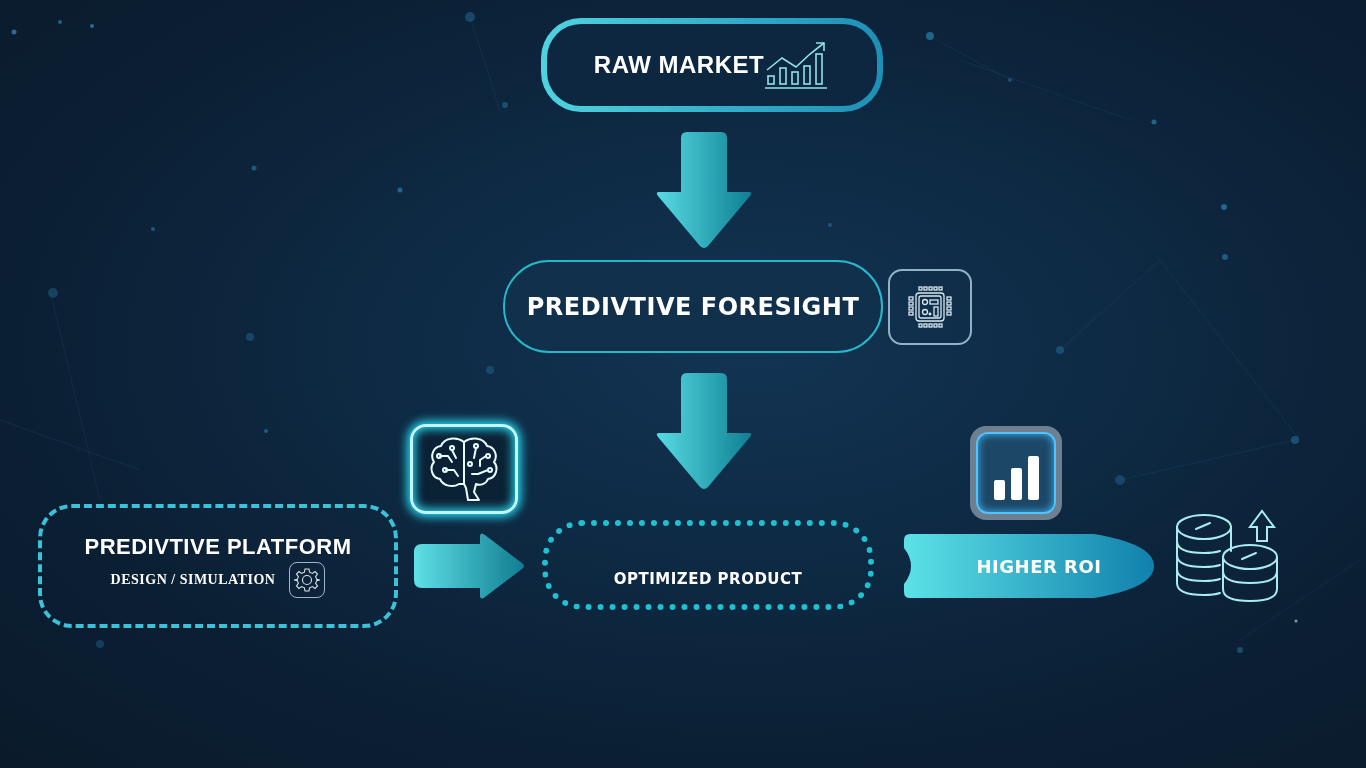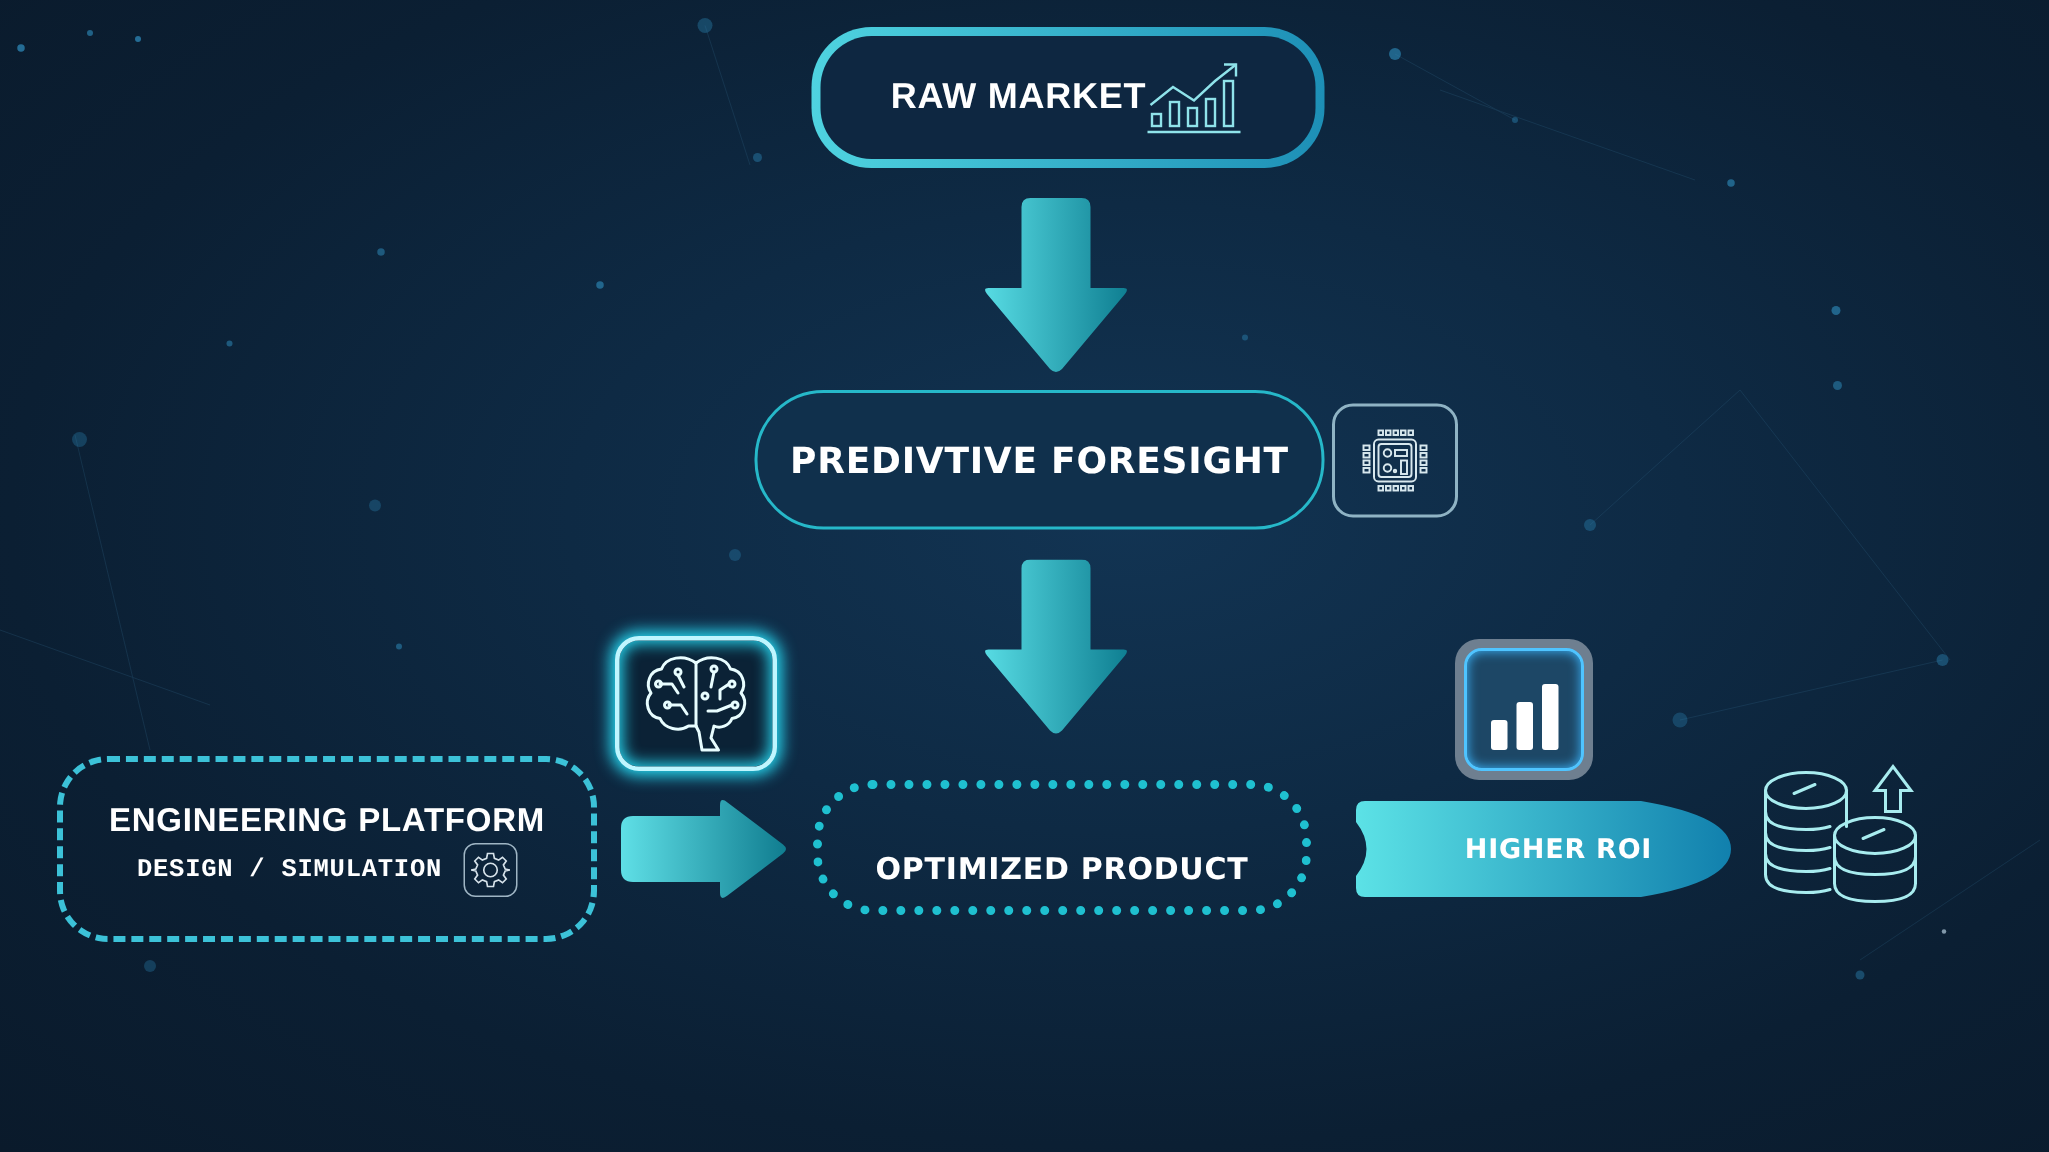--- a/index.html
+++ b/index.html
@@ -38,33 +38,33 @@
   }
 
   
   #engineering {
     left:38px; top:504px; width:360px; height:124px; box-sizing:border-box;
     border:4px dashed #3cc2d8; border-radius:34px;
     display:flex; flex-direction:column; align-items:center; justify-content:center;
   }
   #engineering .title { font-size:22px; font-family:"Liberation Sans",sans-serif; }
   #engineering .sub-row { display:flex; align-items:center; gap:14px; margin-top:2px; }
-  #engineering .sub { font-size:17px; font-family:Liberation Mono, monospace; }
+  #engineering .sub { font-size:14px; font-family:Liberation Serif, serif; }
   #gear-box {
     width:36px; height:36px; box-sizing:border-box; border:1.5px solid #9fb5c4; border-radius:8px;
     display:flex; align-items:center; justify-content:center;
   }
 
   
   #optimized {
     left:542px; top:520px; width:332px; height:90px; box-sizing:border-box;
     border:6px dotted #1fc0d0; border-radius:40px;
     display:flex; align-items:center; justify-content:center;
   }
-  #optimized .label { font-size:20px; font-family:"DejaVu Sans",sans-serif;margin-top:27px; }
+  #optimized .label { font-size:15px; font-family:"DejaVu Sans",sans-serif;margin-top:27px; }
 
   
   #brain-box {
     left:410px; top:424px; width:108px; height:90px; box-sizing:border-box;
     border:3px solid #bff6ff; border-radius:16px; background:#0b2236;
     box-shadow: 0 0 10px 3px #27d7f0, inset 0 0 10px 2px #27d7f0;
     display:flex; align-items:center; justify-content:center;
   }
 
   
@@ -224,21 +224,21 @@
       <circle cx="62" cy="22" r="2"></circle>
         <path d="M60,22 L54,26 L54,32"></path>
       <circle cx="64" cy="36" r="2"></circle>
         <path d="M62,36 L52,40 L46,40"></path>
       <circle cx="44" cy="30" r="2"></circle>
     </g>
   </svg>
 </div>
 
 <div id="engineering" class="abs">
-  <span class="label title">ENGINEERING PLATFORM</span>
+  <span class="label title">PREDIVTIVE PLATFORM</span>
   <div class="sub-row">
     <span class="label sub">DESIGN / SIMULATION</span>
     <div id="gear-box">
       <svg width="26" height="26" viewBox="0 0 26 26">
         <g stroke="#d6e2ea" stroke-width="1.1" fill="none">
           <path d="M11,2 H15 L15.6,5.2 L18.4,6.4 L21,4.5 L23.5,7 L21.6,9.6 L22.8,12.4 L26,13 L26,13 L22.8,13.6 L21.6,16.4 L23.5,19 L21,21.5 L18.4,19.6 L15.6,20.8 L15,24 H11 L10.4,20.8 L7.6,19.6 L5,21.5 L2.5,19 L4.4,16.4 L3.2,13.6 L0,13 L3.2,12.4 L4.4,9.6 L2.5,7 L5,4.5 L7.6,6.4 L10.4,5.2 Z"></path>
           <circle cx="13" cy="13" r="4.5"></circle>
         </g>
       </svg>
     </div>

